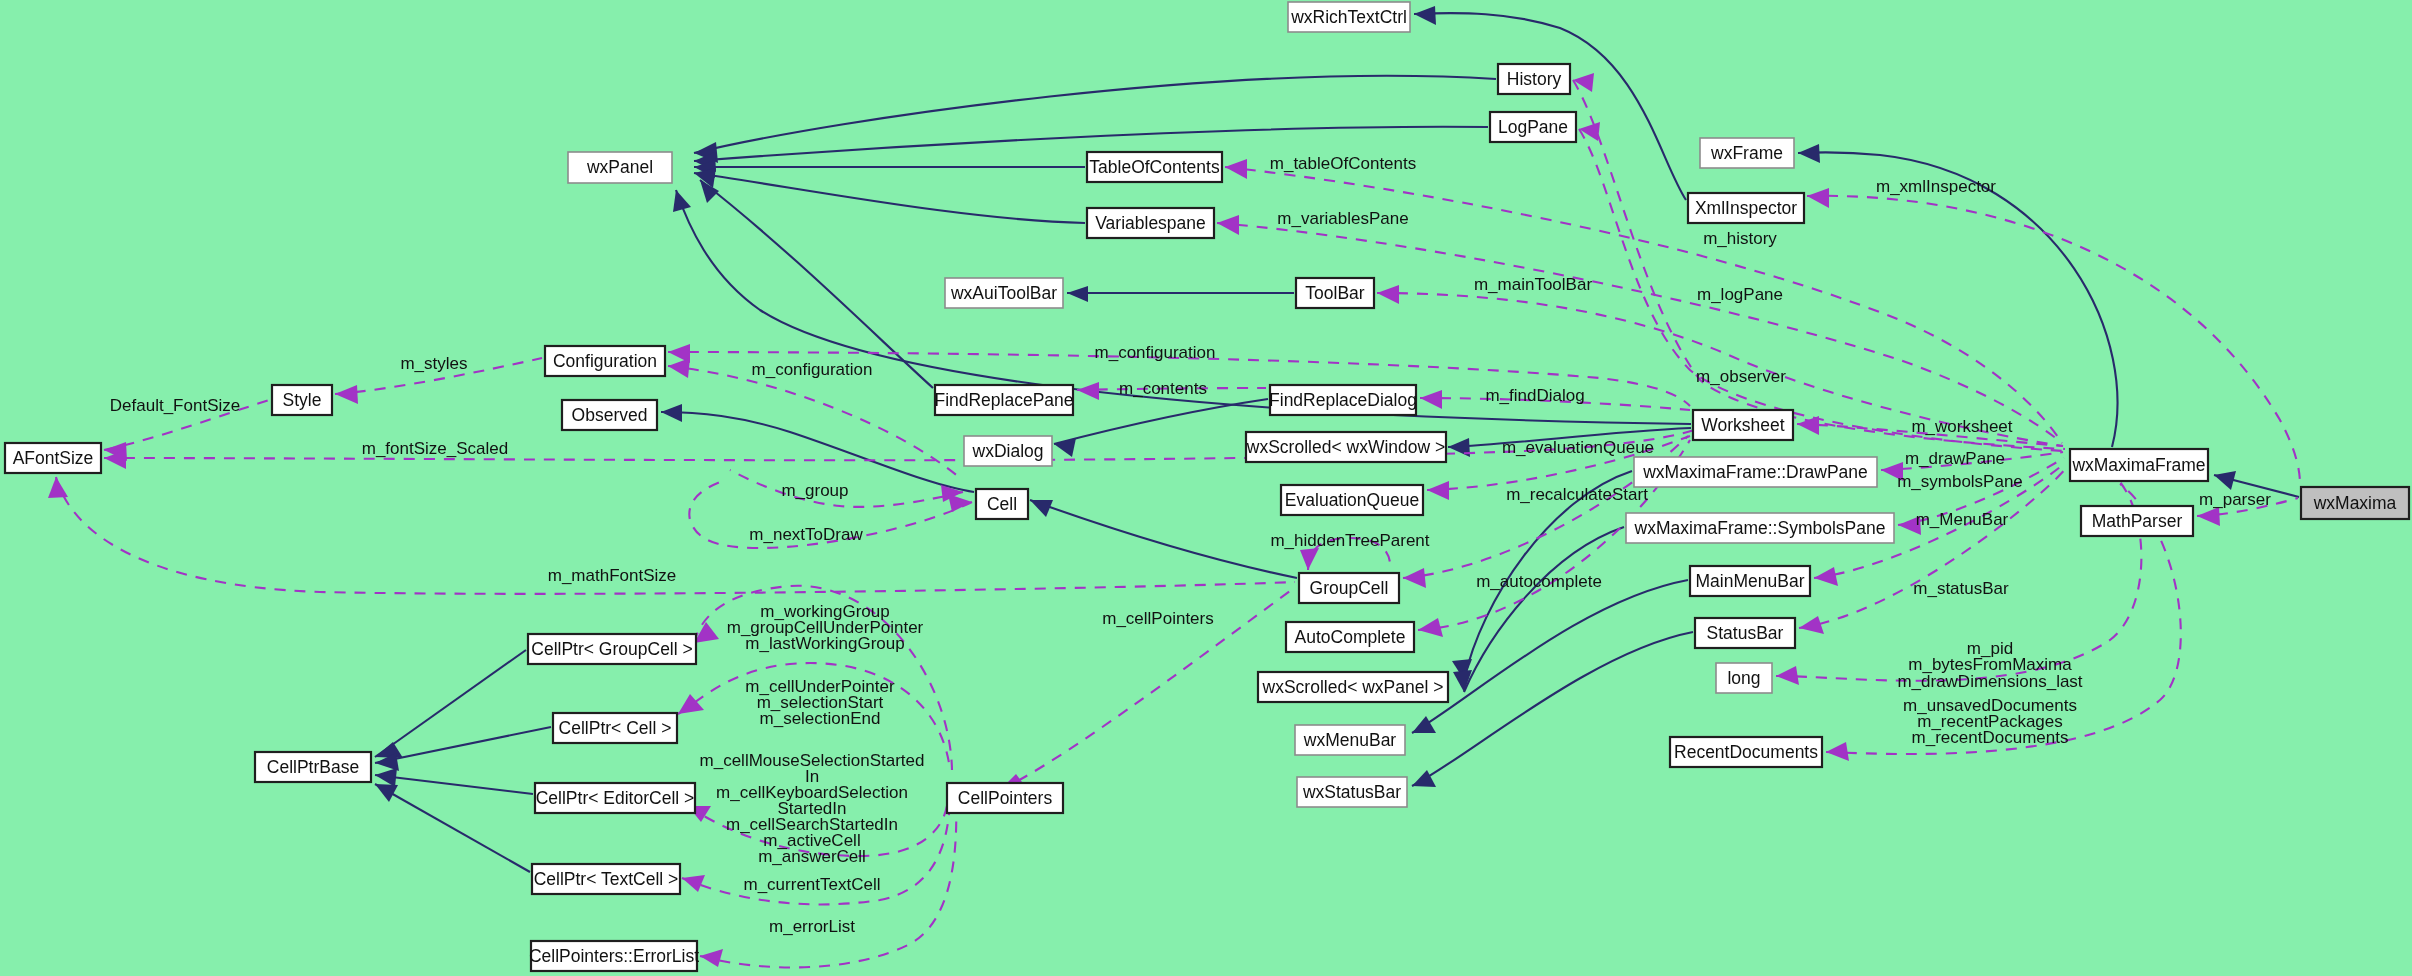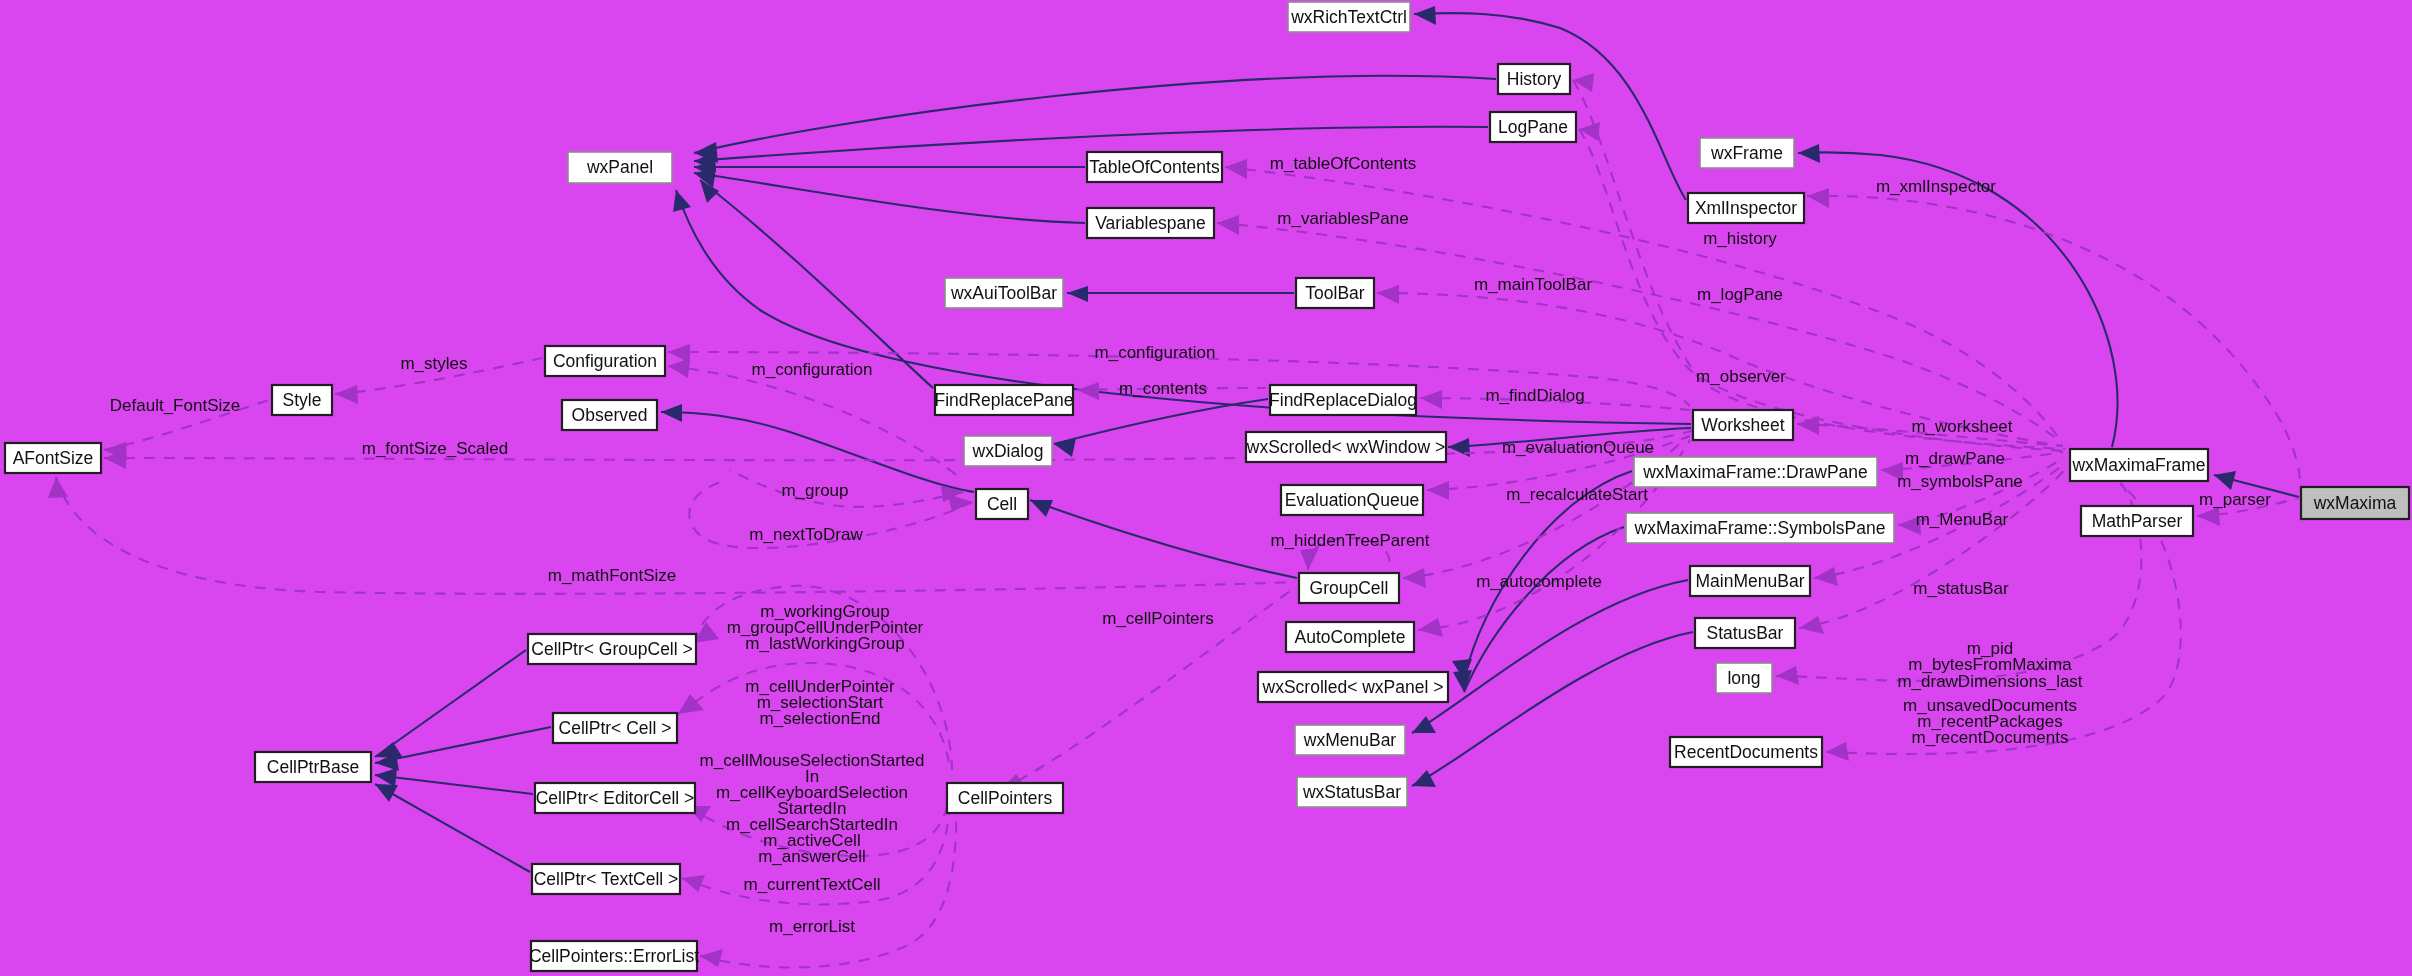--- a/index.html
+++ b/index.html
@@ -11,21 +11,21 @@
   body {
     font-family: "Liberation Sans", sans-serif;
     width: 2412px;
     height: 976px;
     overflow: hidden;
   }
   #diagram-root {
     position: relative;
     width: 2412px;
     height: 976px;
-    background: #d946ef;
+    background: #86efac;
   }
   svg#graph {
     display: block;
     width: 2412px;
     height: 976px;
   }
   .node-box {
     fill: #ffffff;
   }
   .node-box.thick {

